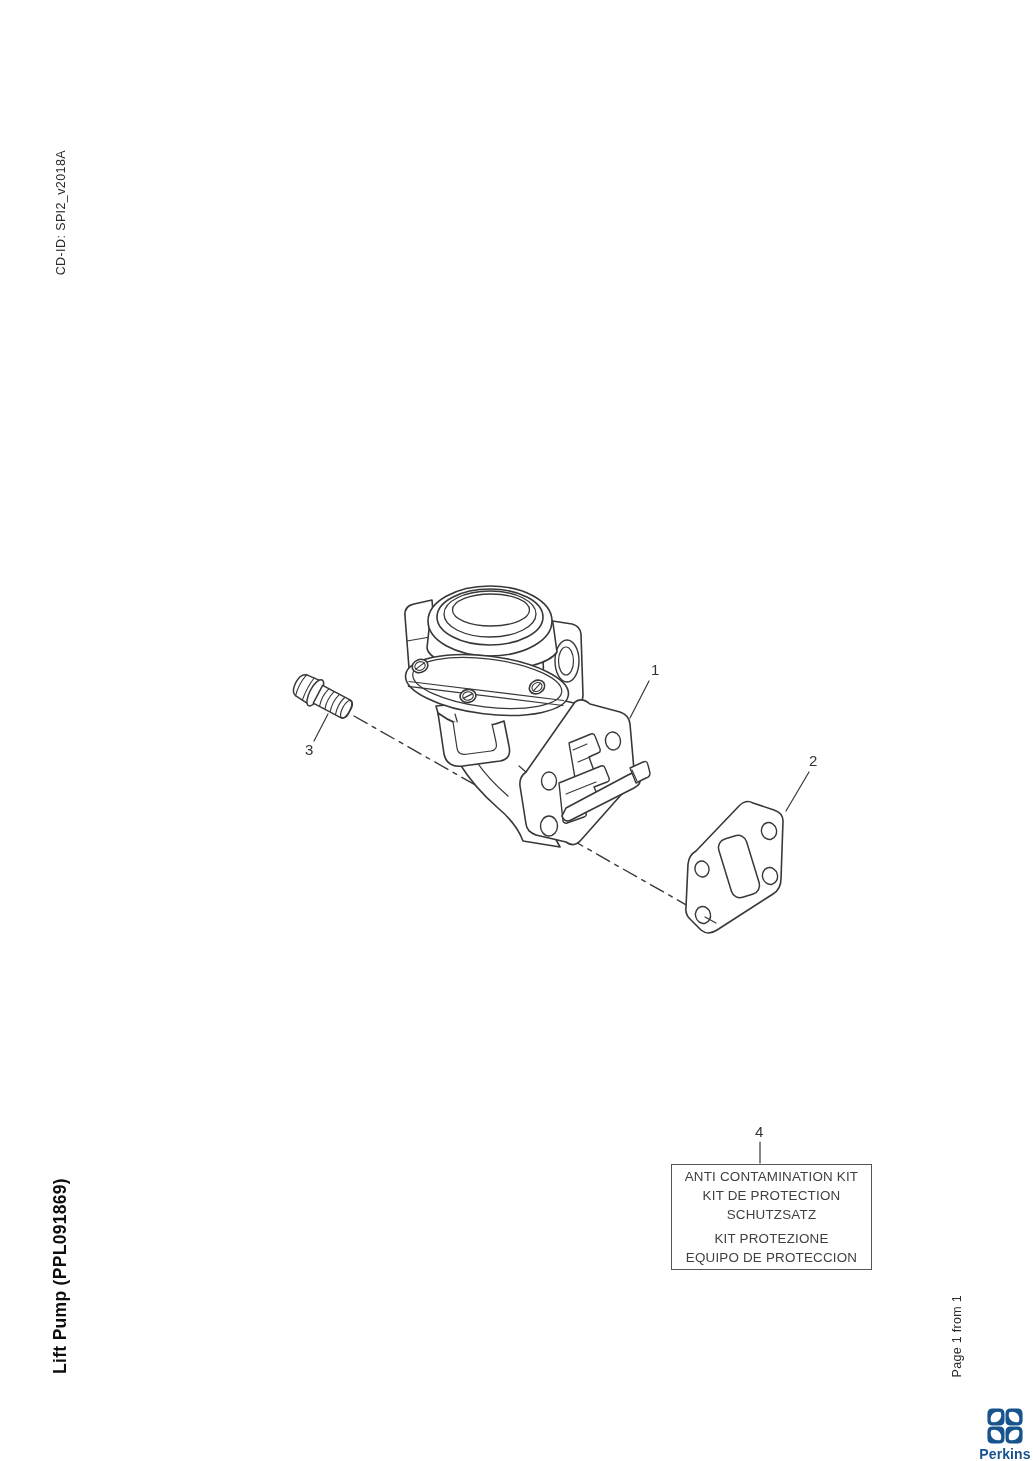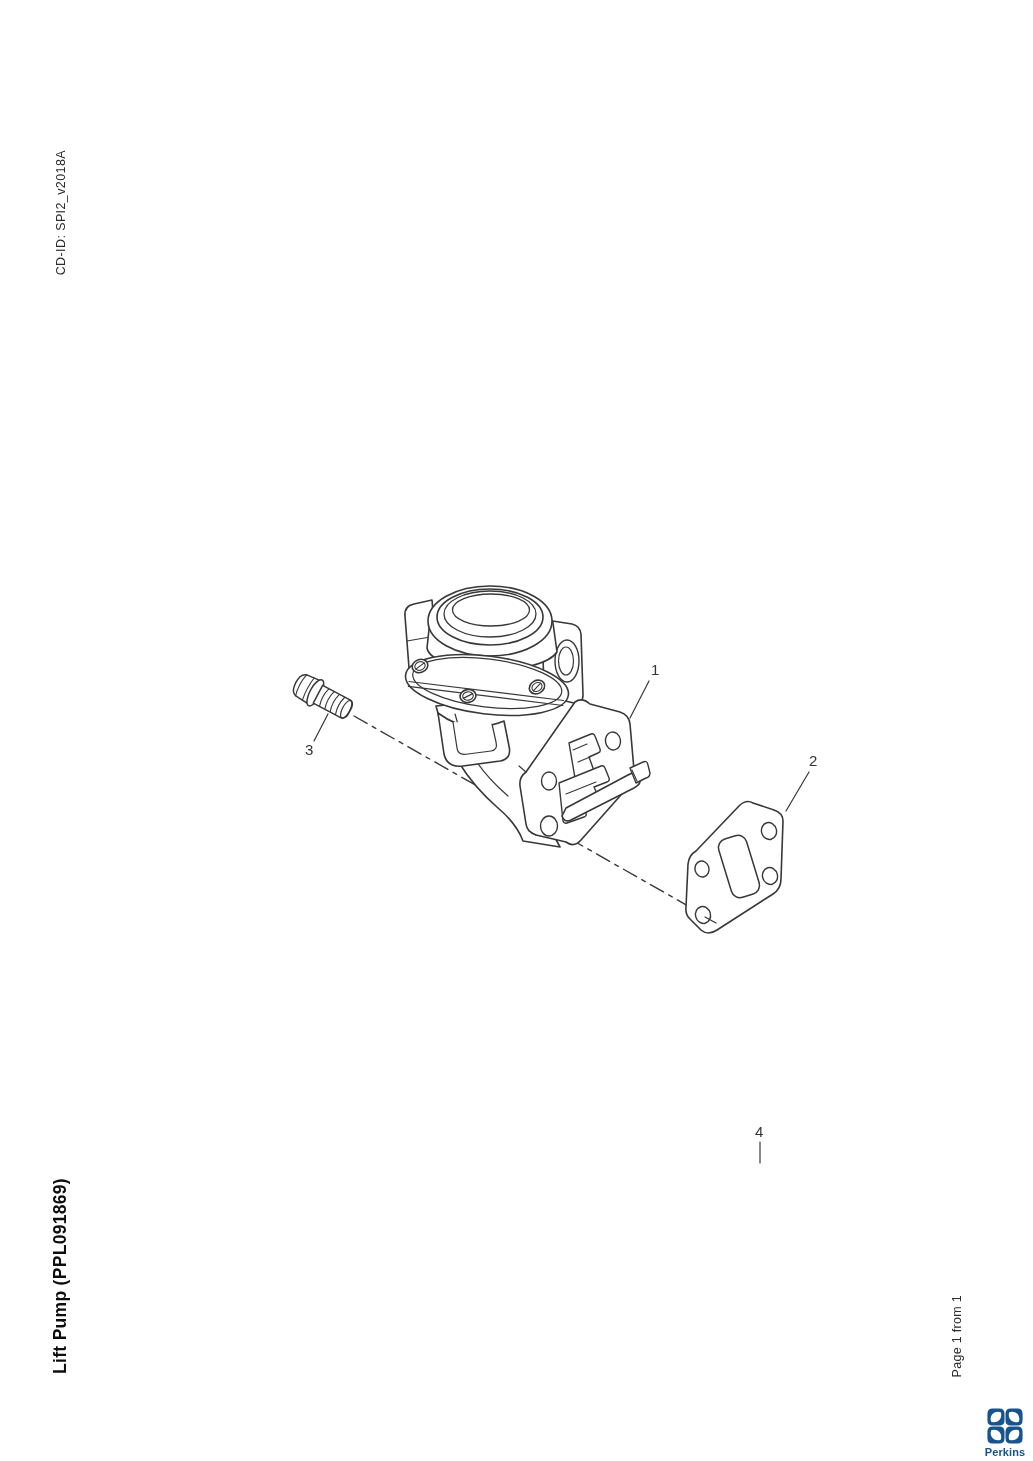--- a/index.html
+++ b/index.html
@@ -52,21 +52,21 @@
     text-align:center;
   }
   .kit-box .gap{margin-top:5px;}
 
   
   .brand{
     position:absolute;left:980px;top:1407px;width:50px;
     display:flex;flex-direction:column;align-items:center;
   }
   .brand-name{
-    font-size:11px;font-weight:bold;color:#17538c;
+    font-size:14px;font-weight:bold;color:#17538c;
     letter-spacing:.1px;margin-top:1px;
   }
 </style>
 </head>
 <body>
 
 <div class="page">
 
   <svg class="art" width="1033" height="1461" viewBox="0 0 1033 1461">
     <g stroke="#383838" fill="none" stroke-linecap="round" stroke-linejoin="round">
@@ -168,20 +168,27 @@
 
   <div class="vtext cdid">CD-ID: SPI2_v2018A</div>
   <div class="vtext doc-title">Lift Pump (PPL091869)</div>
   <div class="vtext page-ind">Page 1 from 1</div>
 
   <div class="callout c1">1</div>
   <div class="callout c2">2</div>
   <div class="callout c3">3</div>
   <div class="callout c4">4</div>
 
+  <div class="kit-box">
+    <span>ANTI CONTAMINATION KIT</span>
+    <span>KIT DE PROTECTION</span>
+    <span>SCHUTZSATZ</span>
+    <span class="gap">KIT PROTEZIONE</span>
+    <span>EQUIPO DE PROTECCION</span>
+  </div>
 
   <div class="brand">
     <svg width="38" height="38" viewBox="0 0 40 40">
       <defs>
         <path id="pq" fill-rule="evenodd" d="M-9,-3.5 Q-9,-9 -3.5,-9 L3.5,-9 Q9,-9 9,-3.5 L9,3.5 Q9,9 3.5,9 L-3.5,9 Q-9,9 -9,3.5 Z
              M-5,5 C-7.5,-1.5 -1.5,-7.5 5,-5 C7.5,1.5 1.5,7.5 -5,5 Z"></path>
       </defs>
       <g fill="#17538c">
         <use href="#pq" transform="translate(10.5 10.5)"></use>
         <use href="#pq" transform="translate(29.5 10.5) rotate(90)"></use>

